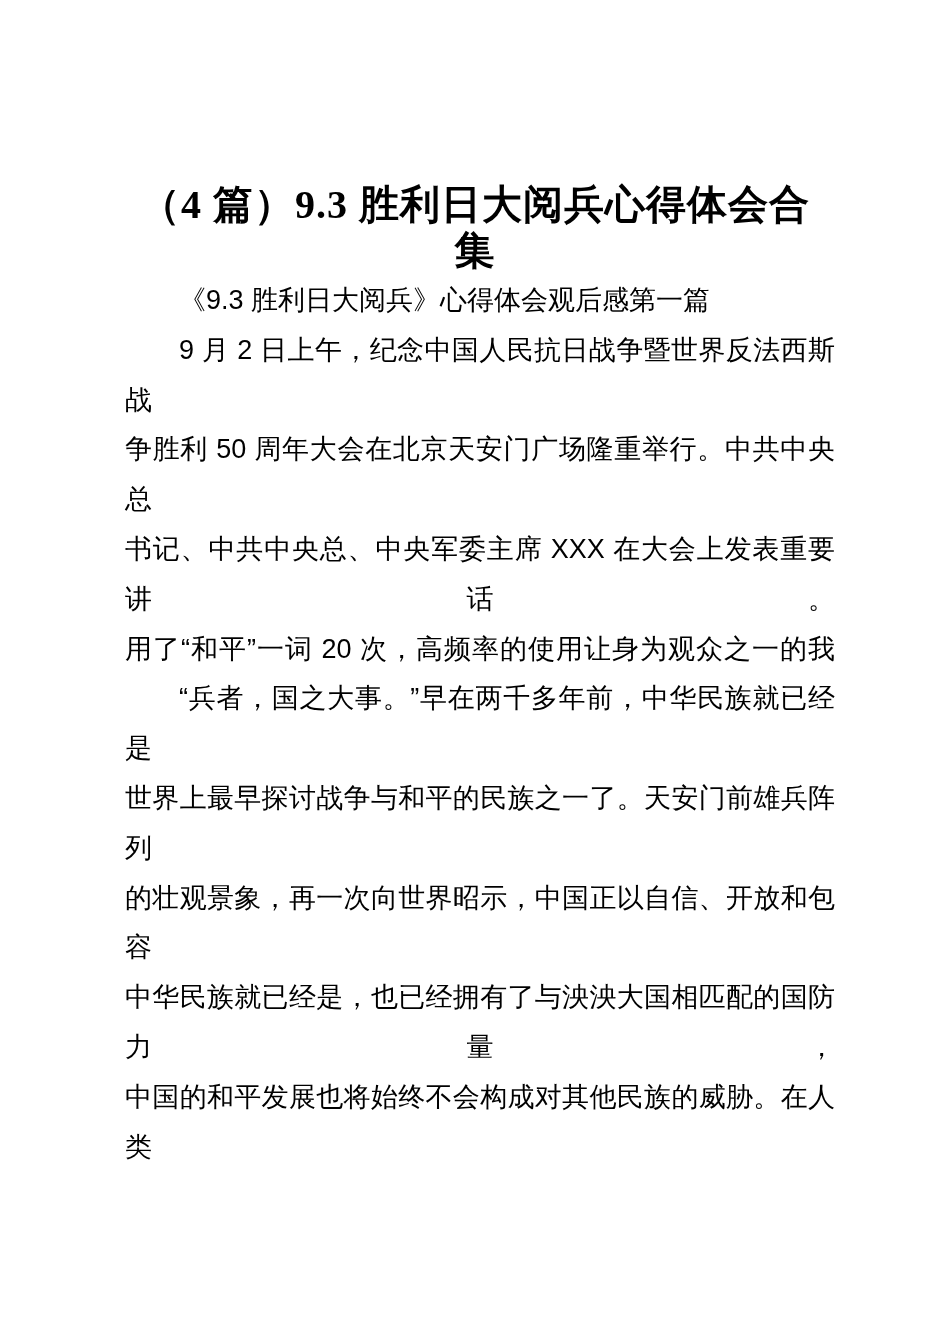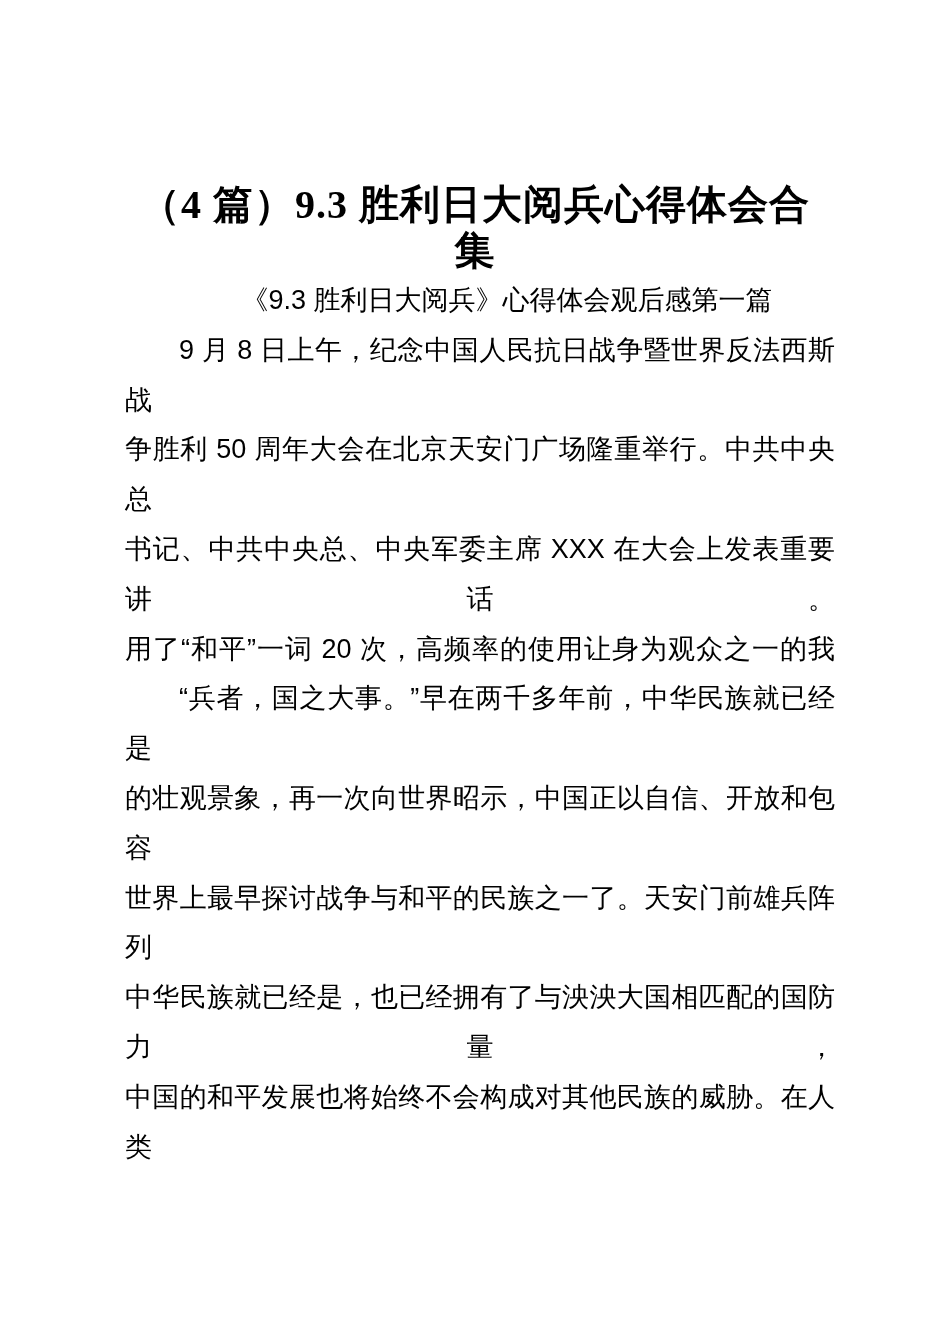--- a/index.html
+++ b/index.html
@@ -28,43 +28,43 @@
   .title-line {
     white-space: nowrap;
   }
   .body-block {
     width: 710px;
     margin: 2px 115px 0 125px;
     font-size: 27px;
     line-height: 49.8px;
   }
   .line {
-    text-align: center;
+    text-align: left;
   }
   .line.justify {
     text-align: justify;
     text-align-last: justify;
   }
   .line.indent {
     text-indent: 2em;
   }
 </style>
 </head>
 <body>
 
 <div class="page">
   <div class="title-block">
       <div class="title-line">（4 篇）9.3 胜利日大阅兵心得体会合</div>
       <div class="title-line">集</div>
     </div>
   <div class="body-block">
       <div class="line indent">《9.3 胜利日大阅兵》心得体会观后感第一篇</div>
-      <div class="line indent justify">9 月 8 日上午，纪念中国人民抗日战争暨世界反法西斯战</div>
+      <div class="line indent justify">9 月 2 日上午，纪念中国人民抗日战争暨世界反法西斯战</div>
       <div class="line justify">争胜利 50 周年大会在北京天安门广场隆重举行。中共中央总</div>
       <div class="line justify">书记、中共中央总、中央军委主席 XXX 在大会上发表重要讲话。</div>
       <div class="line justify">用了“和平”一词 20 次，高频率的使用让身为观众之一的我</div>
       <div class="line indent justify">“兵者，国之大事。”早在两千多年前，中华民族就已经是</div>
+      <div class="line justify">世界上最早探讨战争与和平的民族之一了。天安门前雄兵阵列</div>
       <div class="line justify">的壮观景象，再一次向世界昭示，中国正以自信、开放和包容</div>
-      <div class="line justify">世界上最早探讨战争与和平的民族之一了。天安门前雄兵阵列</div>
       <div class="line justify">中华民族就已经是，也已经拥有了与泱泱大国相匹配的国防力量，</div>
       <div class="line justify">中国的和平发展也将始终不会构成对其他民族的威胁。在人类</div>
     </div>
 </div>
 
 </body></html>

